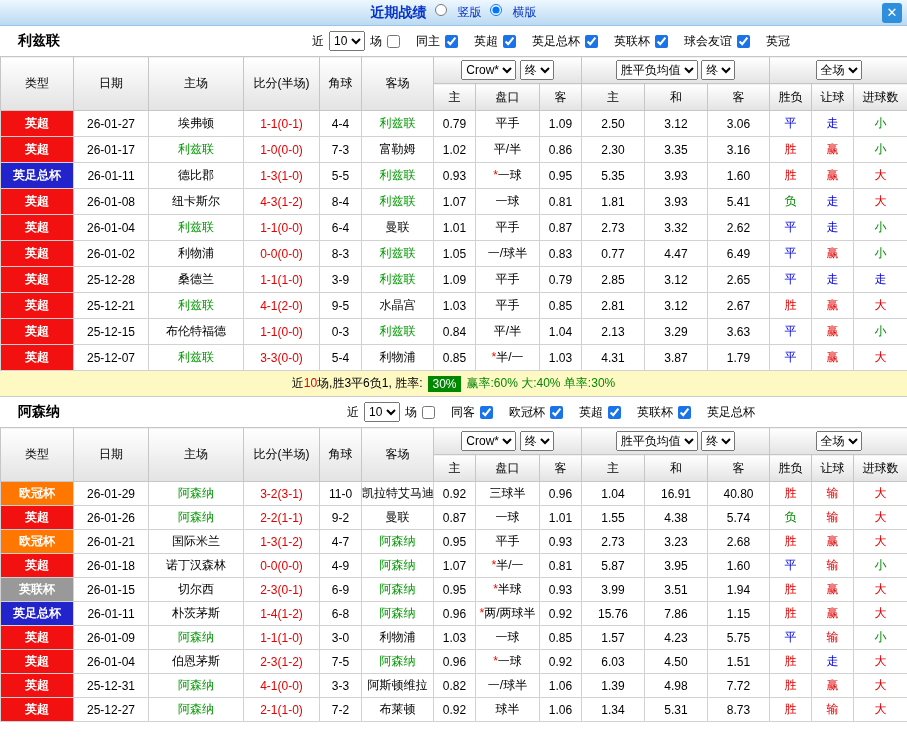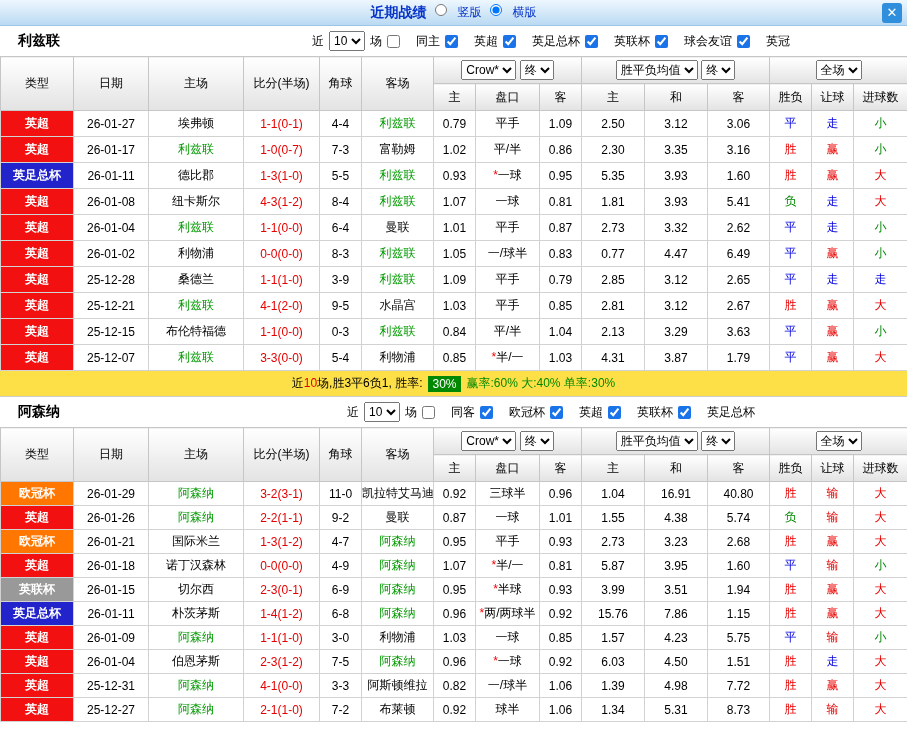--- a/index.html
+++ b/index.html
@@ -39,21 +39,21 @@
   .focus{color:#009900}
   .score{color:#e60000}
   .cr{color:#e60000}
   .cb2{color:#0000e0}
   .cg{color:#008800}
   .cr,.cb2,.cg{font-weight:normal}
   .star{color:#ff0000}
 
   
   .summary{height:26px;display:flex;align-items:center;justify-content:center;gap:6px;
-    border-bottom:1px solid #ccc;background:#fde047}
+    border-bottom:1px solid #ccc;background:#fef9c3}
   .red{color:#e60000}
   .green{color:#008800}
   .badge{background:#008800;color:#fff;padding:1px 4px}
 </style>
 </head>
 <body>
 
 <div class="titlebar">
   <div class="title-center">
     <span class="dlg-title">近期战绩</span>
@@ -169,21 +169,21 @@
         <td>3.12</td>
         <td>3.06</td>
         <td class="cb2">平</td>
         <td class="cb2">走</td>
         <td class="cg">小</td>
       </tr>
       <tr>
         <td class="type-cell" style="background: rgb(242, 16, 17);">英超</td>
         <td>26-01-17</td>
         <td class="focus">利兹联</td>
-        <td class="score">1-0(0-7)</td>
+        <td class="score">1-0(0-0)</td>
         <td>7-3</td>
         <td>富勒姆</td>
         <td>1.02</td>
         <td>平/半</td>
         <td>0.86</td>
         <td>2.30</td>
         <td>3.35</td>
         <td>3.16</td>
         <td class="cr">胜</td>
         <td class="cr">赢</td>

